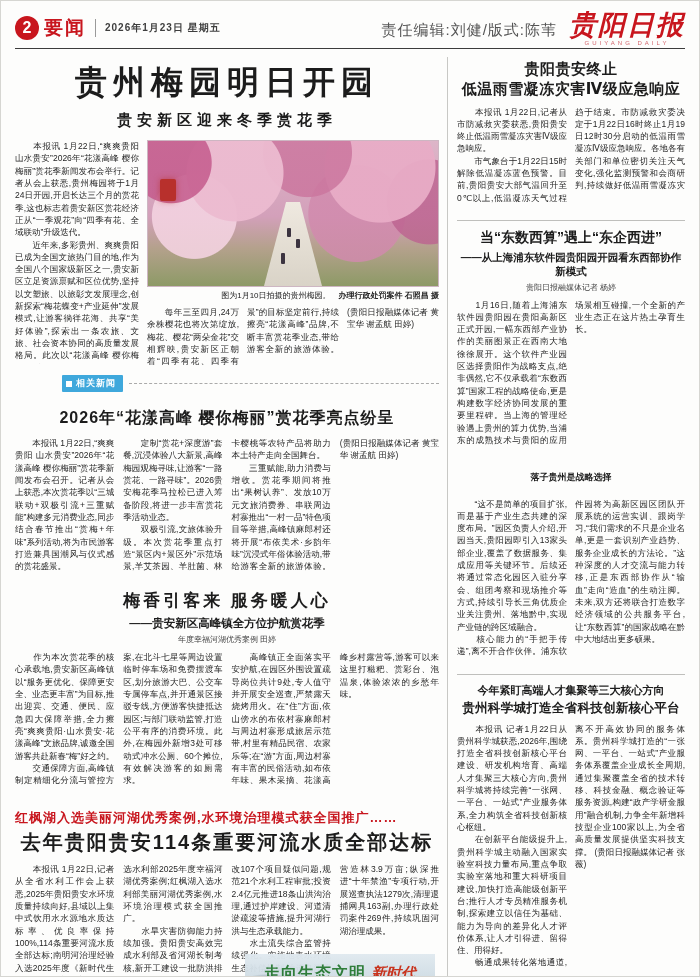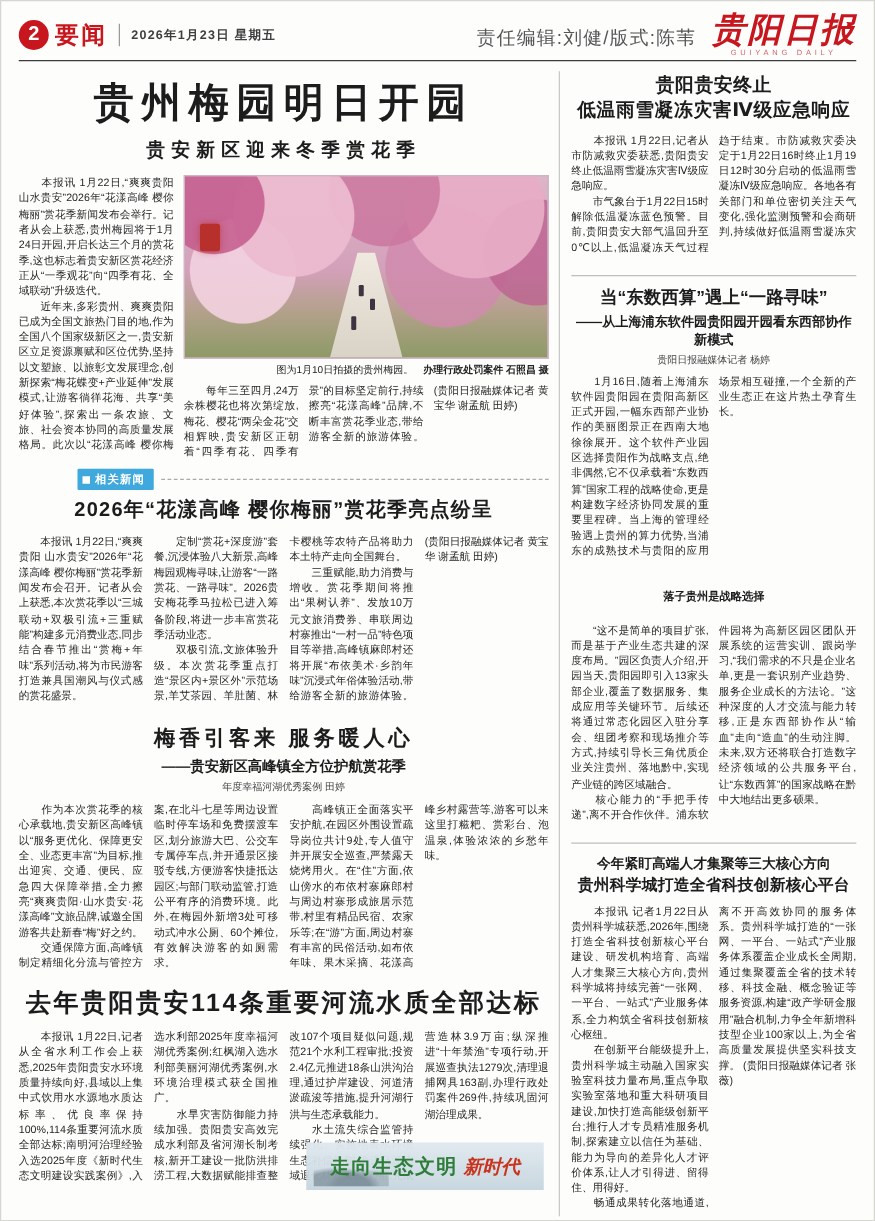--- a/index.html
+++ b/index.html
@@ -53,21 +53,21 @@
   .fig{position:absolute;width:4px;height:9px;background:#3c3440;border-radius:1px;}
   .fig1{bottom:34%;left:48%;}
   .fig2{bottom:26%;left:51%;}
   .fig3{bottom:15%;left:46%;height:11px;}
   .photo-sign{position:absolute;top:26%;left:4%;width:16px;height:22px;background:#b8302c;
     border-radius:2px;box-shadow:0 0 6px rgba(184,48,44,.6);}
   .caption{display:flex;justify-content:flex-end;gap:8px;font-size:8px;color:#222;margin:3px 0 4px 0;}
   .caption .credit{font-weight:bold;}
   .a1-cont{height:62px;margin-top:1px;}
   
-  .related{display:flex;align-items:center;margin:7px 0 6px 0;padding-left:47px;}
+  .related{display:flex;align-items:center;margin:7px 0 16px 0;padding-left:47px;}
   .tag{background:#3fa8dc;color:#fff;font-size:9px;font-weight:bold;letter-spacing:1px;
        padding:2px 7px 2px 4px;display:flex;align-items:center;gap:4px;border-radius:1px;flex:0 0 auto;}
   .tag-ico{width:6px;height:6px;background:#fff;display:inline-block;}
   .dash{flex:1;border-top:1px dashed #aaa;margin-left:6px;}
   
   .a2-h{font-size:16px;font-weight:900;text-align:center;letter-spacing:1px;margin:6px 0 8px 0;}
   .a2-body{height:140px;}
   .a3-h{font-size:17px;font-weight:900;text-align:center;letter-spacing:3px;margin:12px 0 4px 0;}
   .a3-sub{font-size:11.5px;font-weight:bold;text-align:center;margin:0 0 3px 0;}
   .a3-byline{font-size:8px;text-align:center;color:#444;margin:0 0 6px 0;}
@@ -166,20 +166,21 @@
       <div>
         <div class="a3-h">梅香引客来 服务暖人心</div>
         <div class="a3-sub">——贵安新区高峰镇全方位护航赏花季</div>
         <div class="a3-byline">年度幸福河湖优秀案例 田婷</div>
         <div class="a3-body body-text cols-4">　　作为本次赏花季的核心承载地,贵安新区高峰镇以“服务更优化、保障更安全、业态更丰富”为目标,推出迎宾、交通、便民、应急四大保障举措,全力擦亮“爽爽贵阳·山水贵安·花漾高峰”文旅品牌,诚邀全国游客共赴新春“梅”好之约。
 　　交通保障方面,高峰镇制定精细化分流与管控方案,在北斗七星等周边设置临时停车场和免费摆渡车区,划分旅游大巴、公交车专属停车点,并开通景区接驳专线,方便游客快捷抵达园区;与部门联动监管,打造公平有序的消费环境。此外,在梅园外新增3处可移动式冲水公厕、60个摊位,有效解决游客的如厕需求。
 　　高峰镇正全面落实平安护航,在园区外围设置疏导岗位共计9处,专人值守并开展安全巡查,严禁露天烧烤用火。在“住”方面,依山傍水的布依村寨麻郎村与周边村寨形成旅居示范带,村里有精品民宿、农家乐等;在“游”方面,周边村寨有丰富的民俗活动,如布依年味、果木采摘、花漾高峰乡村露营等,游客可以来这里打糍粑、赏彩台、泡温泉,体验浓浓的乡愁年味。</div>
       </div>
 
       <div>
+        <div class="a4-kicker">红枫湖入选美丽河湖优秀案例,水环境治理模式获全国推广……</div>
         <div class="a4-h">去年贵阳贵安114条重要河流水质全部达标</div>
         <div class="a4-wrap">
           <div class="a4-body body-text cols-4">　　本报讯 1月22日,记者从全省水利工作会上获悉,2025年贵阳贵安水环境质量持续向好,县域以上集中式饮用水水源地水质达标率、优良率保持100%,114条重要河流水质全部达标;南明河治理经验入选2025年度《新时代生态文明建设实践案例》,入选水利部2025年度幸福河湖优秀案例;红枫湖入选水利部美丽河湖优秀案例,水环境治理模式获全国推广。
 　　水旱灾害防御能力持续加强。贵阳贵安高效完成水利部及省河湖长制考核,新开工建设一批防洪排涝工程,大数据赋能排查整改107个项目疑似问题,规范21个水利工程审批;投资2.4亿元推进18条山洪沟治理,通过护岸建设、河道清淤疏浚等措施,提升河湖行洪与生态承载能力。
 　　水土流失综合监管持续强化。实施地表水环境生态补偿机制,推进乌江流域退化林修复3.5万亩,完成营造林3.9万亩;纵深推进“十年禁渔”专项行动,开展巡查执法1279次,清理退捕网具163副,办理行政处罚案件269件,持续巩固河湖治理成果。</div>
           <div class="eco">
             <div class="eco-mountain"></div>
             <span class="eco-main">走向生态文明</span>
             <span class="eco-accent">新时代</span>
           </div>
@@ -194,21 +195,21 @@
           <div>贵阳贵安终止</div>
           <div>低温雨雪凝冻灾害Ⅳ级应急响应</div>
         </div>
         <div class="r1-body body-text cols-2">　　本报讯 1月22日,记者从市防减救灾委获悉,贵阳贵安终止低温雨雪凝冻灾害Ⅳ级应急响应。
 　　市气象台于1月22日15时解除低温凝冻蓝色预警。目前,贵阳贵安大部气温回升至0℃以上,低温凝冻天气过程趋于结束。市防减救灾委决定于1月22日16时终止1月19日12时30分启动的低温雨雪凝冻Ⅳ级应急响应。各地各有关部门和单位密切关注天气变化,强化监测预警和会商研判,持续做好低温雨雪凝冻灾害防范应对工作。 (贵阳日报融媒体记者 田一娜)</div>
       </div>
 
       <div class="r-rule"></div>
 
       <div>
-        <div class="r2-h">当“东数西算”遇上“一路寻味”</div>
+        <div class="r2-h">当“东数西算”遇上“东企西进”</div>
         <div class="r2-sub">——从上海浦东软件园贵阳园开园看东西部协作新模式</div>
         <div class="r2-byline">贵阳日报融媒体记者 杨婷</div>
         <div class="r2-body1 body-text cols-2">　　1月16日,随着上海浦东软件园贵阳园在贵阳高新区正式开园,一幅东西部产业协作的美丽图景正在西南大地徐徐展开。这个软件产业园区选择贵阳作为战略支点,绝非偶然,它不仅承载着“东数西算”国家工程的战略使命,更是构建数字经济协同发展的重要里程碑。当上海的管理经验遇上贵州的算力优势,当浦东的成熟技术与贵阳的应用场景相互碰撞,一个全新的产业生态正在这片热土孕育生长。</div>
         <div class="crosshead">落子贵州是战略选择</div>
         <div class="r2-body2 body-text cols-2">　　“这不是简单的项目扩张,而是基于产业生态共建的深度布局。”园区负责人介绍,开园当天,贵阳园即引入13家头部企业,覆盖了数据服务、集成应用等关键环节。后续还将通过常态化园区入驻分享会、组团考察和现场推介等方式,持续引导长三角优质企业关注贵州、落地黔中,实现产业链的跨区域融合。
 　　核心能力的“手把手传递”,离不开合作伙伴。浦东软件园将为高新区园区团队开展系统的运营实训、跟岗学习,“我们需求的不只是企业名单,更是一套识别产业趋势、服务企业成长的方法论。”这种深度的人才交流与能力转移,正是东西部协作从“输血”走向“造血”的生动注脚。未来,双方还将联合打造数字经济领域的公共服务平台,让“东数西算”的国家战略在黔中大地结出更多硕果。</div>
       </div>
 
       <div class="r-rule"></div>
 

